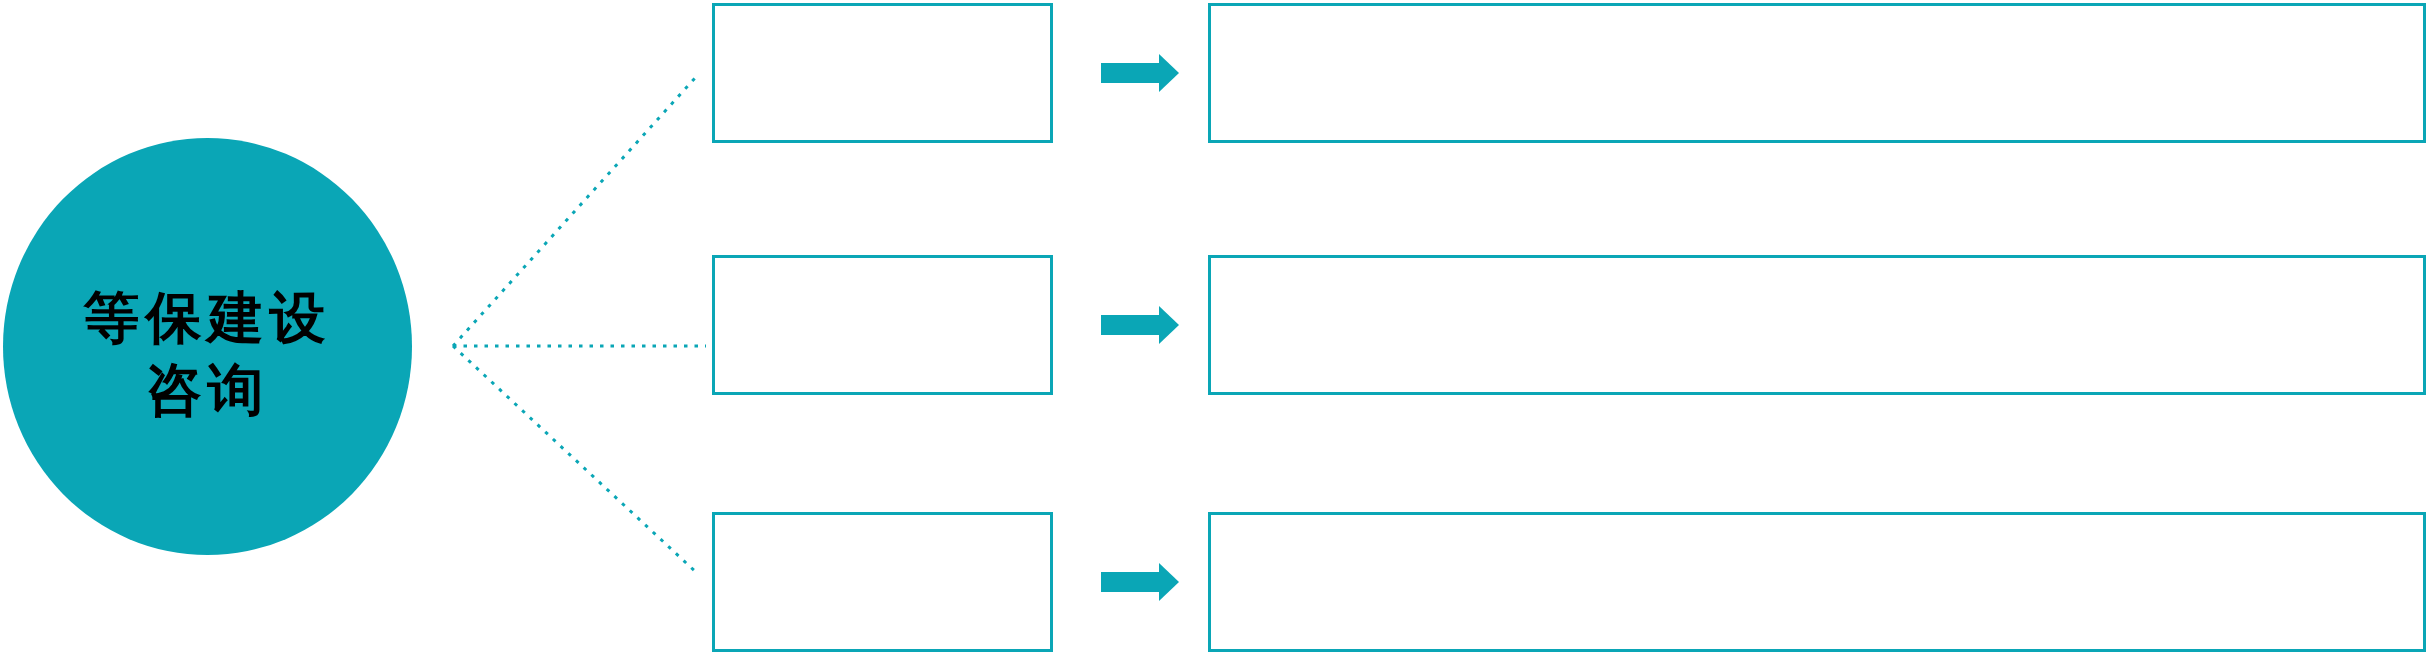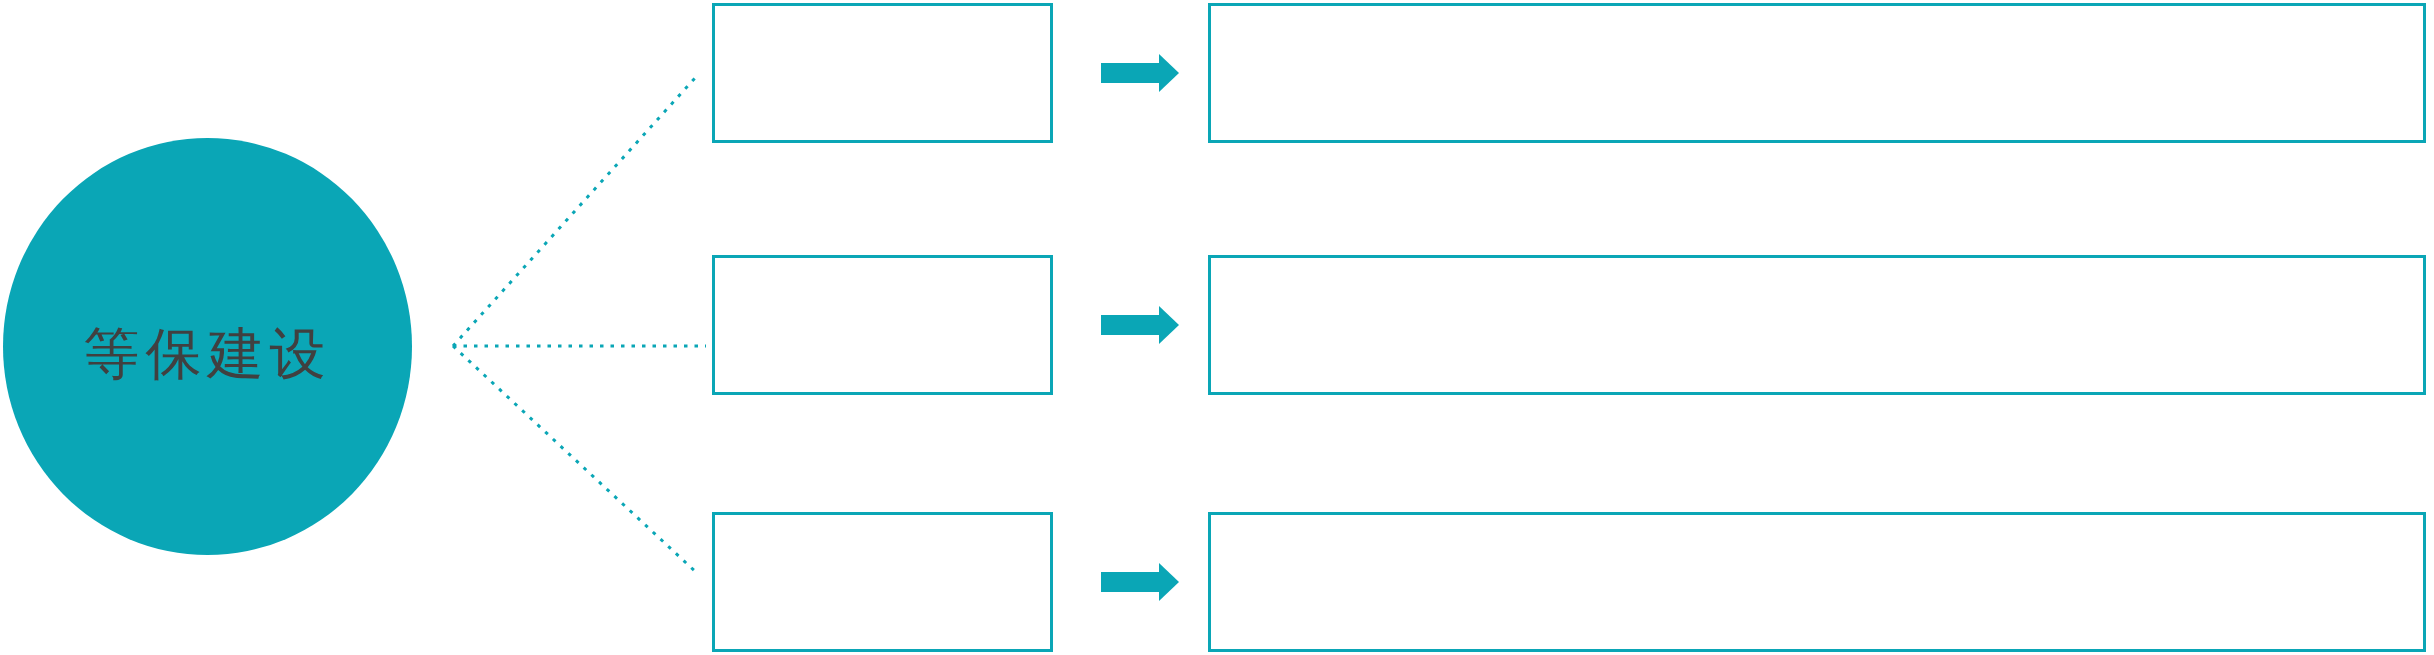--- a/index.html
+++ b/index.html
@@ -34,23 +34,23 @@
     width: 409px; height: 417px;
     border-radius: 50%;
     background: var(--accent);
     display: flex;
     flex-direction: column;
     align-items: center;
     justify-content: center;
     padding-top: 14px;
   }
   .root-circle .label-line {
-    color: #404040;
+    color: #000000;
     font-size: 56px;
-    font-weight: 400;
+    font-weight: 700;
     letter-spacing: 6px;
     line-height: 72px;
     text-align: center;
     white-space: nowrap;
   }
 
   .small-box {
     position: absolute;
     left: 712px;
     width: 341px; height: 140px;
@@ -102,20 +102,21 @@
 <div class="canvas">
 
   <svg class="connectors" viewBox="0 0 2434 655" xmlns="http://www.w3.org/2000/svg">
     <line class="dotted-line" x1="453" y1="346" x2="695" y2="78"></line>
     <line class="dotted-line" x1="453" y1="346" x2="706" y2="346"></line>
     <line class="dotted-line" x1="453" y1="346" x2="698" y2="574"></line>
   </svg>
 
   <div class="root-circle">
     <span class="label-line">等保建设</span>
+    <span class="label-line">咨询</span>
   </div>
 
   <div class="small-box row1">
     <span class="box-label"></span>
   </div>
   <div class="arrow row1">
     <span class="arrow-body"></span>
     <span class="arrow-head"></span>
   </div>
   <div class="large-box row1">

